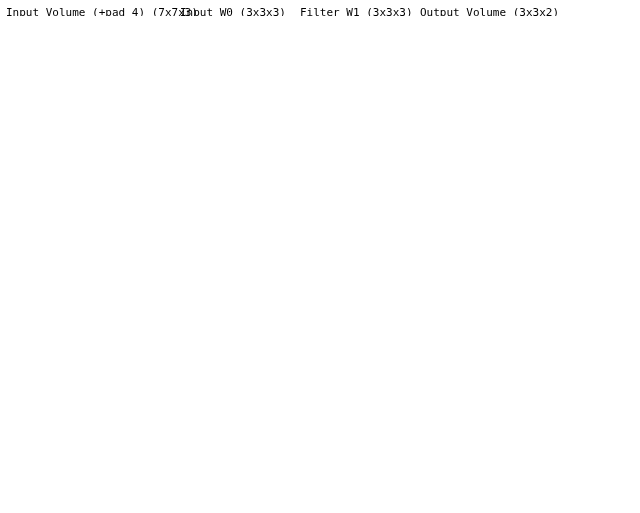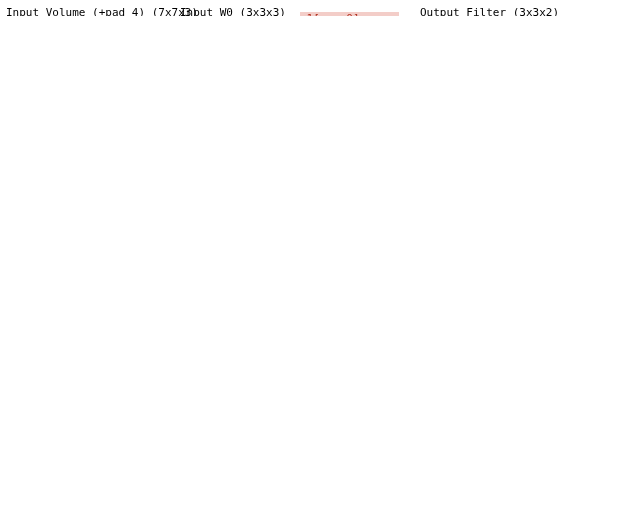--- a/index.html
+++ b/index.html
@@ -286,20 +286,21 @@
         <div class="cell red">1</div>
       </div></div>
   <div class="title" style="margin-top:10px;">Bias b0 (1x1x1)</div>
   <div class="label red">b0[:,:,0]</div>
   <div class="row">
       <div class="cell redborder">1</div>
     </div>
 </div>
 
 <div class="col" style="left:300px; top:6px;">
+  <div class="title">Filter W1 (3x3x3)</div>
   <div class="label red">w1[:,:,0]</div>
   <div class="grid" id="grid-w10"><div class="row">
         <div class="cell pink">-1</div>
         <div class="cell pink">-1</div>
         <div class="cell pink">0</div>
       </div><div class="row">
         <div class="cell pink">-1</div>
         <div class="cell pink">1</div>
         <div class="cell pink">0</div>
       </div><div class="row">
@@ -336,21 +337,21 @@
         <div class="cell pink">0</div>
       </div></div>
   <div class="title" style="margin-top:10px;">Bias b1 (1x1x1)</div>
   <div class="label red">b1[:,:,0]</div>
   <div class="row">
       <div class="cell pink">0</div>
     </div>
 </div>
 
 <div class="col" style="left:420px; top:6px;">
-  <div class="title">Output Filter (3x3x2)</div>
+  <div class="title">Output Volume (3x3x2)</div>
   <div class="label green">o[:,:,0]</div>
   <div class="grid" id="grid-o0"><div class="row">
         <div class="cell greenhl">1</div>
         <div class="cell green">0</div>
         <div class="cell green">-3</div>
       </div><div class="row">
         <div class="cell green">-6</div>
         <div class="cell green">1</div>
         <div class="cell green">1</div>
       </div><div class="row">

